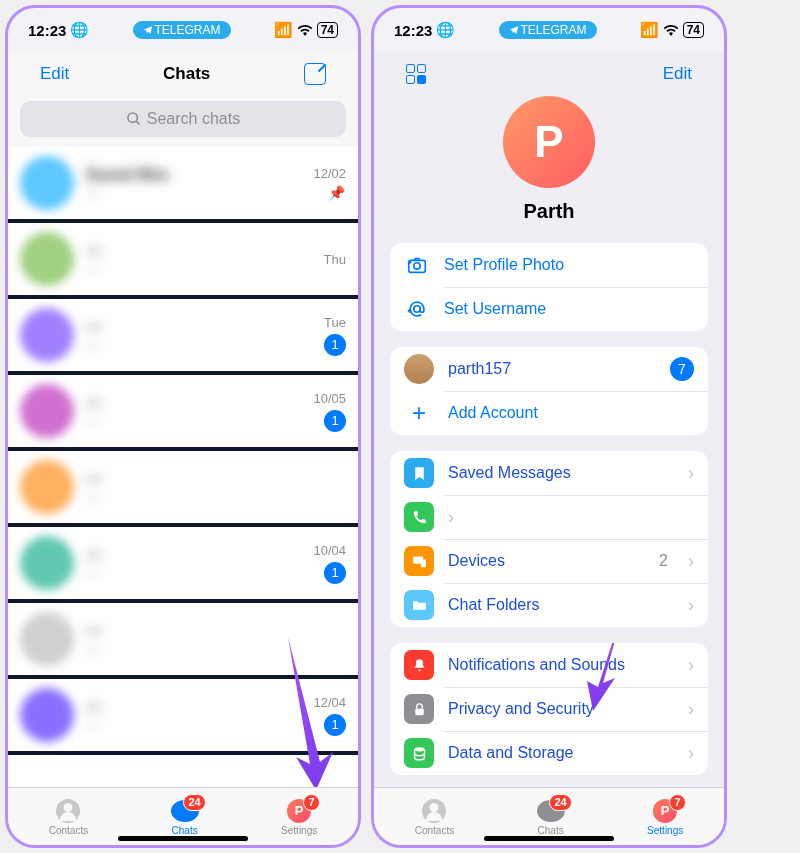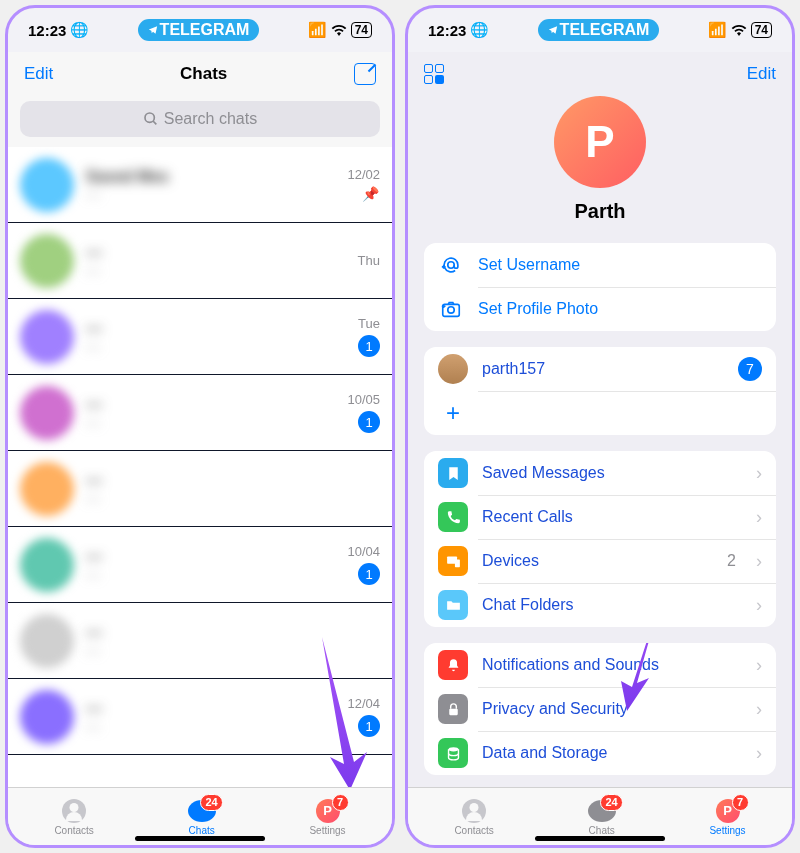--- a/index.html
+++ b/index.html
@@ -1,31 +1,31 @@
 <!DOCTYPE html>
 <html><head>
 <meta charset="utf-8">
 <style>
   * { box-sizing: border-box; margin: 0; padding: 0; font-family: -apple-system, BlinkMacSystemFont, 'Segoe UI', sans-serif; }
   body { background: #f0f0f0; display: flex; gap: 10px; padding: 5px; }
-  .phone { width: 390px; height: 843px; background: #f2f2f7; border-radius: 30px; border: 3px solid #b58eff; overflow: hidden; position: relative; display: flex; flex-direction: column; }
+  .phone { width: 356px; height: 843px; background: #f2f2f7; border-radius: 30px; border: 3px solid #b58eff; overflow: hidden; position: relative; display: flex; flex-direction: column; }
   .status-bar { height: 44px; display: flex; align-items: center; justify-content: space-between; padding: 0 20px; font-size: 15px; font-weight: 600; }
   .status-left { display: flex; align-items: center; gap: 4px; }
   .status-right { display: flex; align-items: center; gap: 4px; }
-  .telegram-pill { background: #2aabee; color: #fff; padding: 2px 10px; border-radius: 12px; font-size: 16px; font-weight: 700; display: flex; align-items: center; gap: 2px; }
-  .nav-bar { height: 44px; display: flex; align-items: center; justify-content: space-between; padding: 0 16px; background: #f7f7f7; }
+  .telegram-pill { background: #2aabee; color: #fff; padding: 2px 10px; border-radius: 12px; font-size: 12px; font-weight: 400; display: flex; align-items: center; gap: 2px; }
+  .nav-bar { height: 44px; display: flex; align-items: center; justify-content: space-between; padding: 0 32px; background: #f7f7f7; }
   .nav-bar.settings-nav { background: #efeef4; }
   .nav-title { font-size: 17px; font-weight: 600; }
   .nav-link { color: #007aff; font-size: 17px; }
   .compose-icon { width: 22px; height: 22px; border: 1.8px solid #007aff; border-radius: 4px; position: relative; }
   .compose-icon::after { content: ''; position: absolute; width: 10px; height: 2px; background: #007aff; transform: rotate(-45deg); top: 3px; right: -2px; }
   .search-wrap { padding: 5px 12px 10px; background: #f7f7f7; }
   .search-bar { background: #e4e3e9; border-radius: 10px; height: 36px; display: flex; align-items: center; justify-content: center; gap: 5px; color: #8e8e93; font-size: 16px; }
   .chat-list { flex: 1; overflow: hidden; background: #fff; position: relative; }
-  .chat-row { display: flex; align-items: center; height: 76px; padding: 0 12px; border-bottom: 1px solid #0f172a; }
+  .chat-row { display: flex; align-items: center; height: 76px; padding: 0 12px; border-bottom: 4px solid #0f172a; }
   .chat-avatar { width: 54px; height: 54px; border-radius: 50%; filter: blur(5px); flex-shrink: 0; }
   .chat-content { flex: 1; margin-left: 12px; filter: blur(6px); }
   .chat-title { font-size: 16px; font-weight: 600; color: #333; }
   .chat-preview { font-size: 14px; color: #8e8e93; }
   .chat-meta { display: flex; flex-direction: column; align-items: flex-end; gap: 4px; }
   .chat-time { font-size: 13px; color: #8e8e93; }
   .chat-badge { background: #007aff; color: #fff; border-radius: 11px; min-width: 22px; height: 22px; display: flex; align-items: center; justify-content: center; font-size: 13px; padding: 0 6px; }
   .pin-icon { color: #8e8e93; font-size: 14px; }
   .tab-bar { height: 58px; background: #f8f8f8; border-top: 1px solid #d1d1d1; display: flex; justify-content: space-around; align-items: center; }
   .tab-item { display: flex; flex-direction: column; align-items: center; gap: 1px; color: #8e8e93; font-size: 10px; position: relative; }
@@ -261,70 +261,70 @@
   <div class="settings-scroll">
     <div class="profile-header">
       <div class="profile-avatar">P</div>
       <div class="profile-name">Parth</div>
     </div>
 
     <div class="settings-group">
       <div class="settings-row">
         <span class="row-icon-link">
             <svg viewBox="0 0 24 24" width="22" height="22" fill="none" stroke="#007aff" stroke-width="1.8">
-              <circle cx="12" cy="12" r="3.5"></circle>
-              <path d="M15.5 12v1.5c0 1.2 1 2 2 2s2-.8 2-2v-1.5a7.5 7.5 0 1 0-3 6"></path>
-              <line x1="2" y1="14" x2="6" y2="14"></line>
-              <line x1="4" y1="12" x2="4" y2="16"></line>
-            </svg>
-          </span>
-        <span class="row-label link">Set Username</span>
-      </div>
-      <div class="settings-row">
-        <span class="row-icon-link">
-            <svg viewBox="0 0 24 24" width="22" height="22" fill="none" stroke="#007aff" stroke-width="1.8">
               <rect x="3" y="7" width="18" height="13" rx="2"></rect>
               <circle cx="12" cy="13" r="3.5"></circle>
               <path d="M9 7l1-2h4l1 2"></path>
               <line x1="2" y1="9" x2="6" y2="9"></line>
               <line x1="4" y1="7" x2="4" y2="11"></line>
             </svg>
           </span>
         <span class="row-label link">Set Profile Photo</span>
       </div>
+      <div class="settings-row">
+        <span class="row-icon-link">
+            <svg viewBox="0 0 24 24" width="22" height="22" fill="none" stroke="#007aff" stroke-width="1.8">
+              <circle cx="12" cy="12" r="3.5"></circle>
+              <path d="M15.5 12v1.5c0 1.2 1 2 2 2s2-.8 2-2v-1.5a7.5 7.5 0 1 0-3 6"></path>
+              <line x1="2" y1="14" x2="6" y2="14"></line>
+              <line x1="4" y1="12" x2="4" y2="16"></line>
+            </svg>
+          </span>
+        <span class="row-label link">Set Username</span>
+      </div>
     </div>
 
     <div class="settings-group">
       <div class="settings-row">
         <div class="account-avatar"></div>
         <span class="row-label">parth157</span>
         <span class="row-badge">7</span>
       </div>
       <div class="settings-row">
         <div class="plus-icon">+</div>
+        <span class="row-label link">Add Account</span>
       </div>
     </div>
 
     <div class="settings-group">
       <div class="settings-row">
         <div class="row-icon-box" style="background:#2aabee">
             <svg viewBox="0 0 24 24">
               <path d="M6 3h12v18l-6-4-6 4z"></path>
             </svg>
           </div>
         <span class="row-label">Saved Messages</span>
         <span class="chevron">›</span>
       </div>
       <div class="settings-row">
         <div class="row-icon-box" style="background:#34c759">
             <svg viewBox="0 0 24 24">
               <path d="M6 3c-1 0-2 1-2 2 0 8 7 15 15 15 1 0 2-1 2-2v-3l-5-1-2 2c-3-1-5-3-6-6l2-2-1-5z"></path>
             </svg>
           </div>
-        <span class="row-label">Recent Calls</span>
         <span class="chevron">›</span>
       </div>
       <div class="settings-row">
         <div class="row-icon-box" style="background:#ff9500">
             <svg viewBox="0 0 24 24">
               <rect x="3" y="5" width="14" height="10" rx="1"></rect>
               <rect x="14" y="9" width="7" height="11" rx="1"></rect>
             </svg>
           </div>
         <span class="row-label">Devices</span>

